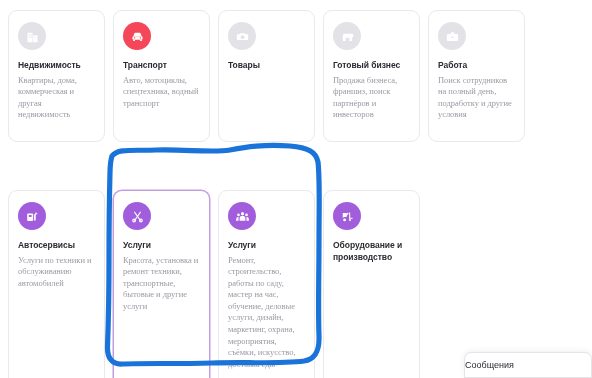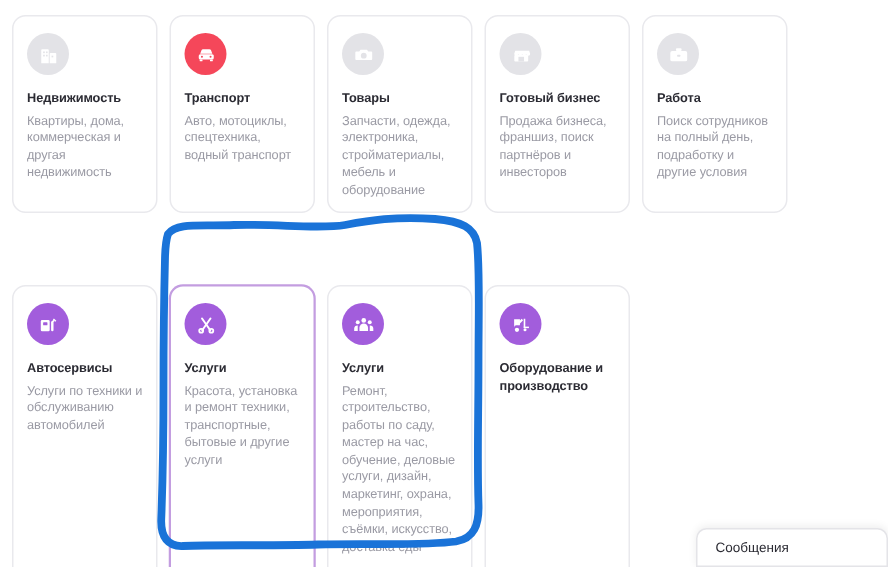--- a/index.html
+++ b/index.html
@@ -71,20 +71,21 @@
     line-height: 11.5px;
     margin: 0 0 3px 0;
     letter-spacing: -0.05px;
   }
   .card-desc {
     font-size: 8.5px;
     color: #9a9aa4;
     line-height: 11.6px;
     margin: 0;
     letter-spacing: -0.05px;
+    font-family: Liberation Serif, serif;
   }
 
   
   #annotation {
     position: absolute;
     left: 104px;
     top: 140px;
     width: 224px;
     height: 232px;
     pointer-events: none;
@@ -97,21 +98,20 @@
     bottom: 0px;
     width: 128px;
     height: 26px;
     background: #ffffff;
     border: 1px solid #e4e4e8;
     border-top-left-radius: 7px;
     border-top-right-radius: 7px;
     box-shadow: 0 -1px 6px rgba(0,0,0,0.07);
     display: flex;
     align-items: center;
-    padding-left: 12px;
     box-sizing: border-box;
     overflow: hidden;
   }
   #messages-widget .mw-label {
     font-size: 9px;
     color: #2b2b33;
     font-weight: normal;
   }
 </style>
 </head>
@@ -152,21 +152,20 @@
     </div>
 
     <div class="card">
       <div class="card-icon grey">
         <svg width="15" height="15" viewBox="0 0 24 24" fill="#ffffff">
           <path d="M4 8.5h3.2l1.3-1.9h7l1.3 1.9H20a1 1 0 0 1 1 1v7a1 1 0 0 1-1 1H4a1 1 0 0 1-1-1v-7a1 1 0 0 1 1-1z"></path>
           <circle cx="12" cy="13" r="3.1" fill="#e3e3e7"></circle>
         </svg>
       </div>
       <p class="card-title">Товары</p>
-      <p class="card-desc">Запчасти, одежда, электроника, стройматериалы, мебель и оборудование</p>
     </div>
 
     <div class="card">
       <div class="card-icon grey">
         <svg width="15" height="15" viewBox="0 0 24 24" fill="#ffffff">
           <path d="M3.6 7.6h16.8l1.1 3.2a2.2 2.2 0 0 1-4.3.7 2.2 2.2 0 0 1-4.2 0 2.2 2.2 0 0 1-4.2 0 2.2 2.2 0 0 1-4.3-.7l1.1-3.2z"></path>
           <rect x="4.6" y="12.2" width="14.8" height="7" rx="1"></rect>
           <rect x="9" y="14.2" width="6" height="5" fill="#e3e3e7"></rect>
         </svg>
       </div>

